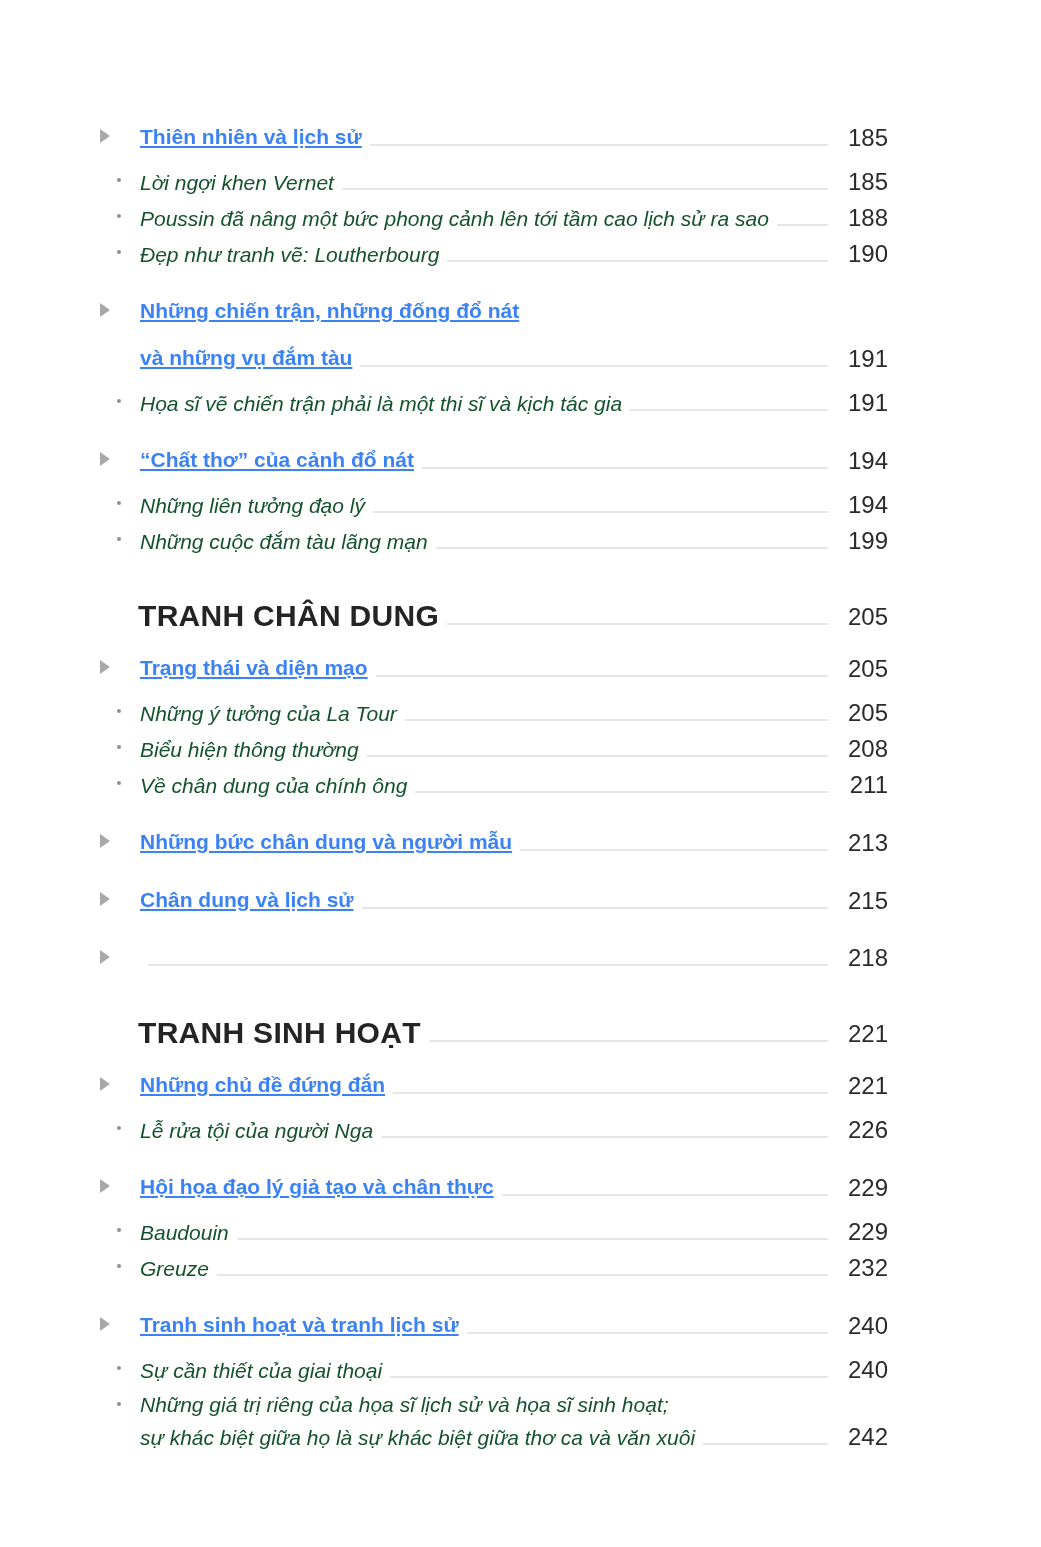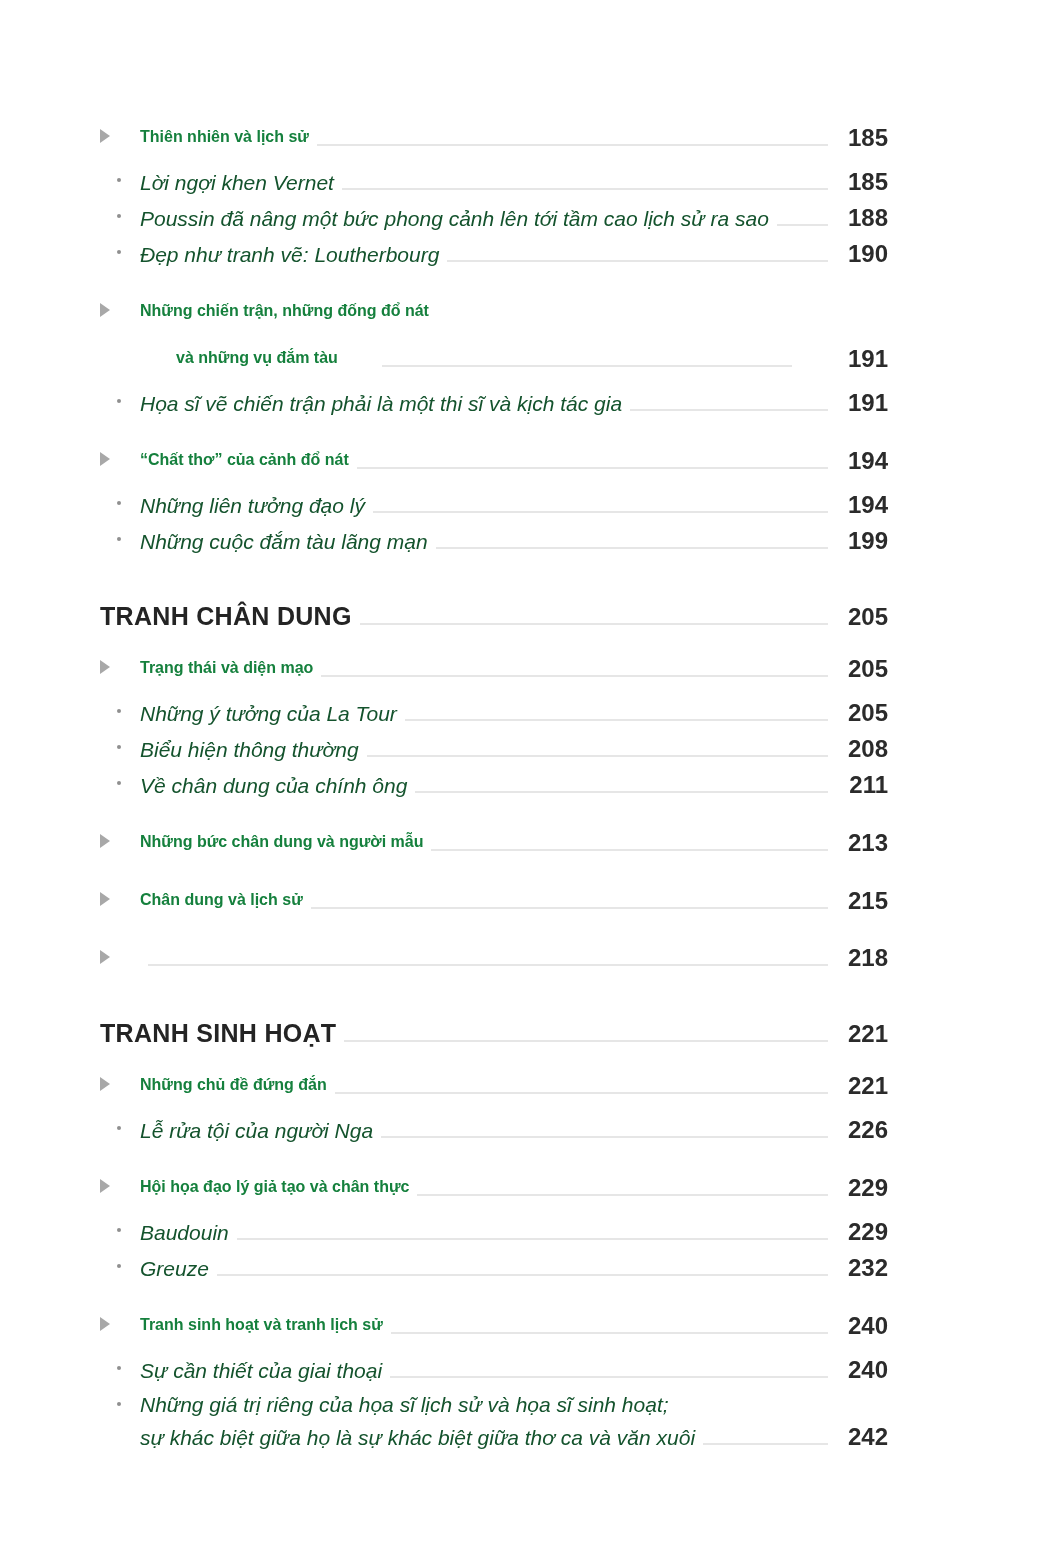--- a/index.html
+++ b/index.html
@@ -15,72 +15,74 @@
     overflow: hidden;
   }
   .entry { margin-top: 24px; }
   .entry.section { margin-top: 42px; }
   .entry.sub { margin-top: 11px; }
   .entry.sub + .entry.sub { margin-top: 3px; }
   .entry.section + .entry { margin-top: 18px; }
   .entry:first-child { margin-top: 0; }
 
   .line { display: flex; align-items: flex-end; }
-  .entry.chapter .line + .line { margin-top: 13px; gap: 36px; }
+  .entry.chapter .line + .line { margin-top: 13px; }
 
   .marker-col { flex: 0 0 40px; position: relative; align-self: stretch; }
 
   .tri {
     position: absolute; left: 0; top: 9px;
     width: 0; height: 0;
     border-left: 10px solid #a8a8a8;
     border-top: 7px solid transparent;
     border-bottom: 7px solid transparent;
   }
   .dot {
     position: absolute; left: 17px; top: 13px;
     width: 4px; height: 4px;
     background: #8f8f8f;
     border-radius: 50%;
   }
 
   .text { white-space: nowrap; }
   .entry.chapter .text {
     font-weight: bold;
-    font-size: 16px;
+    font-size: 21px;
     line-height: 34px;
-    color: #15803d;
+    color: #3b82f6;
+    text-decoration: underline;
   }
   .entry.section .text {
     font-weight: bold;
-    font-size: 25px;
+    font-size: 30px;
     line-height: 34px;
     letter-spacing: 0.3px;
     color: #242424;
+    margin-left: 38px;
   }
   .entry.sub .text {
     font-style: italic;
     font-size: 21px;
     line-height: 31px;
     color: #14532d;
   }
 
   .leader {
     flex: 1 1 auto;
     min-width: 12px;
     border-bottom: 2px solid #e6e6e6;
     margin: 0 10px 8px 8px;
     align-self: flex-end;
   }
   .pagenum {
     flex: 0 0 auto;
     min-width: 50px;
     text-align: right;
     font-size: 24px;
-    font-weight: 700;
+    font-weight: 400;
     font-style: normal;
     line-height: 33px;
     color: #2b2b2b;
   }
 </style>
 </head>
 <body>
 
 <div class="page">
   <div id="toc-list">

